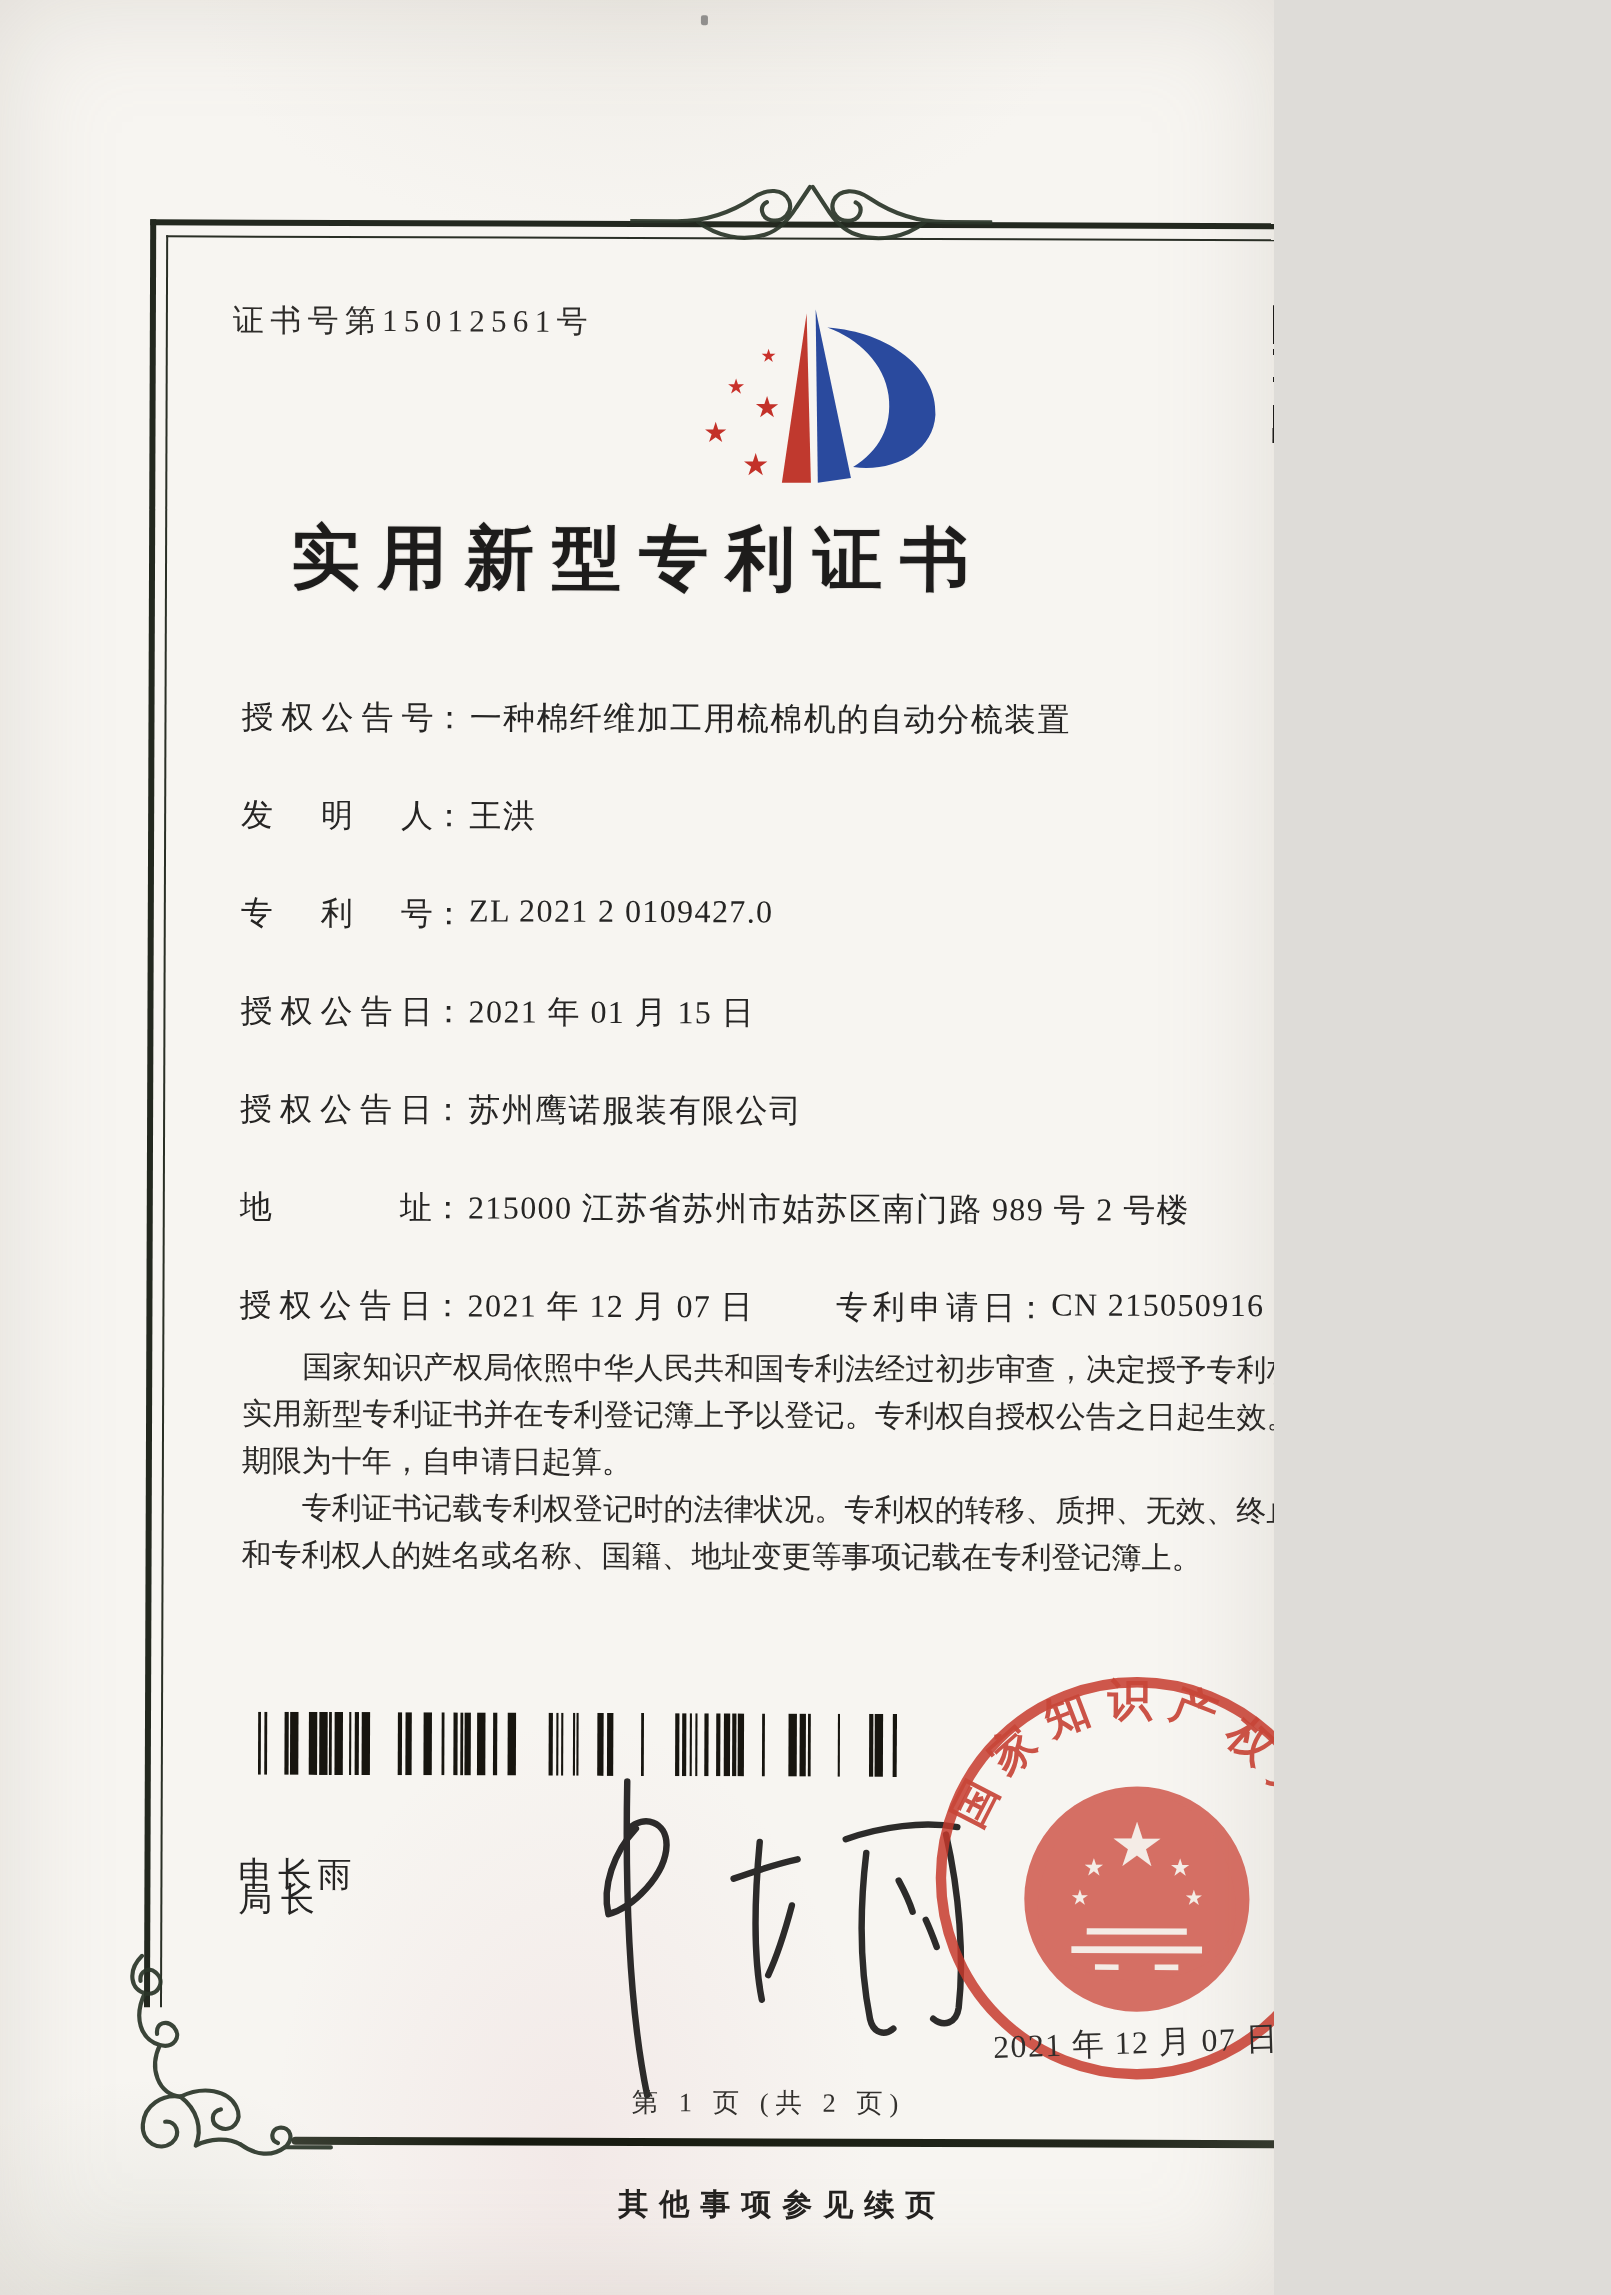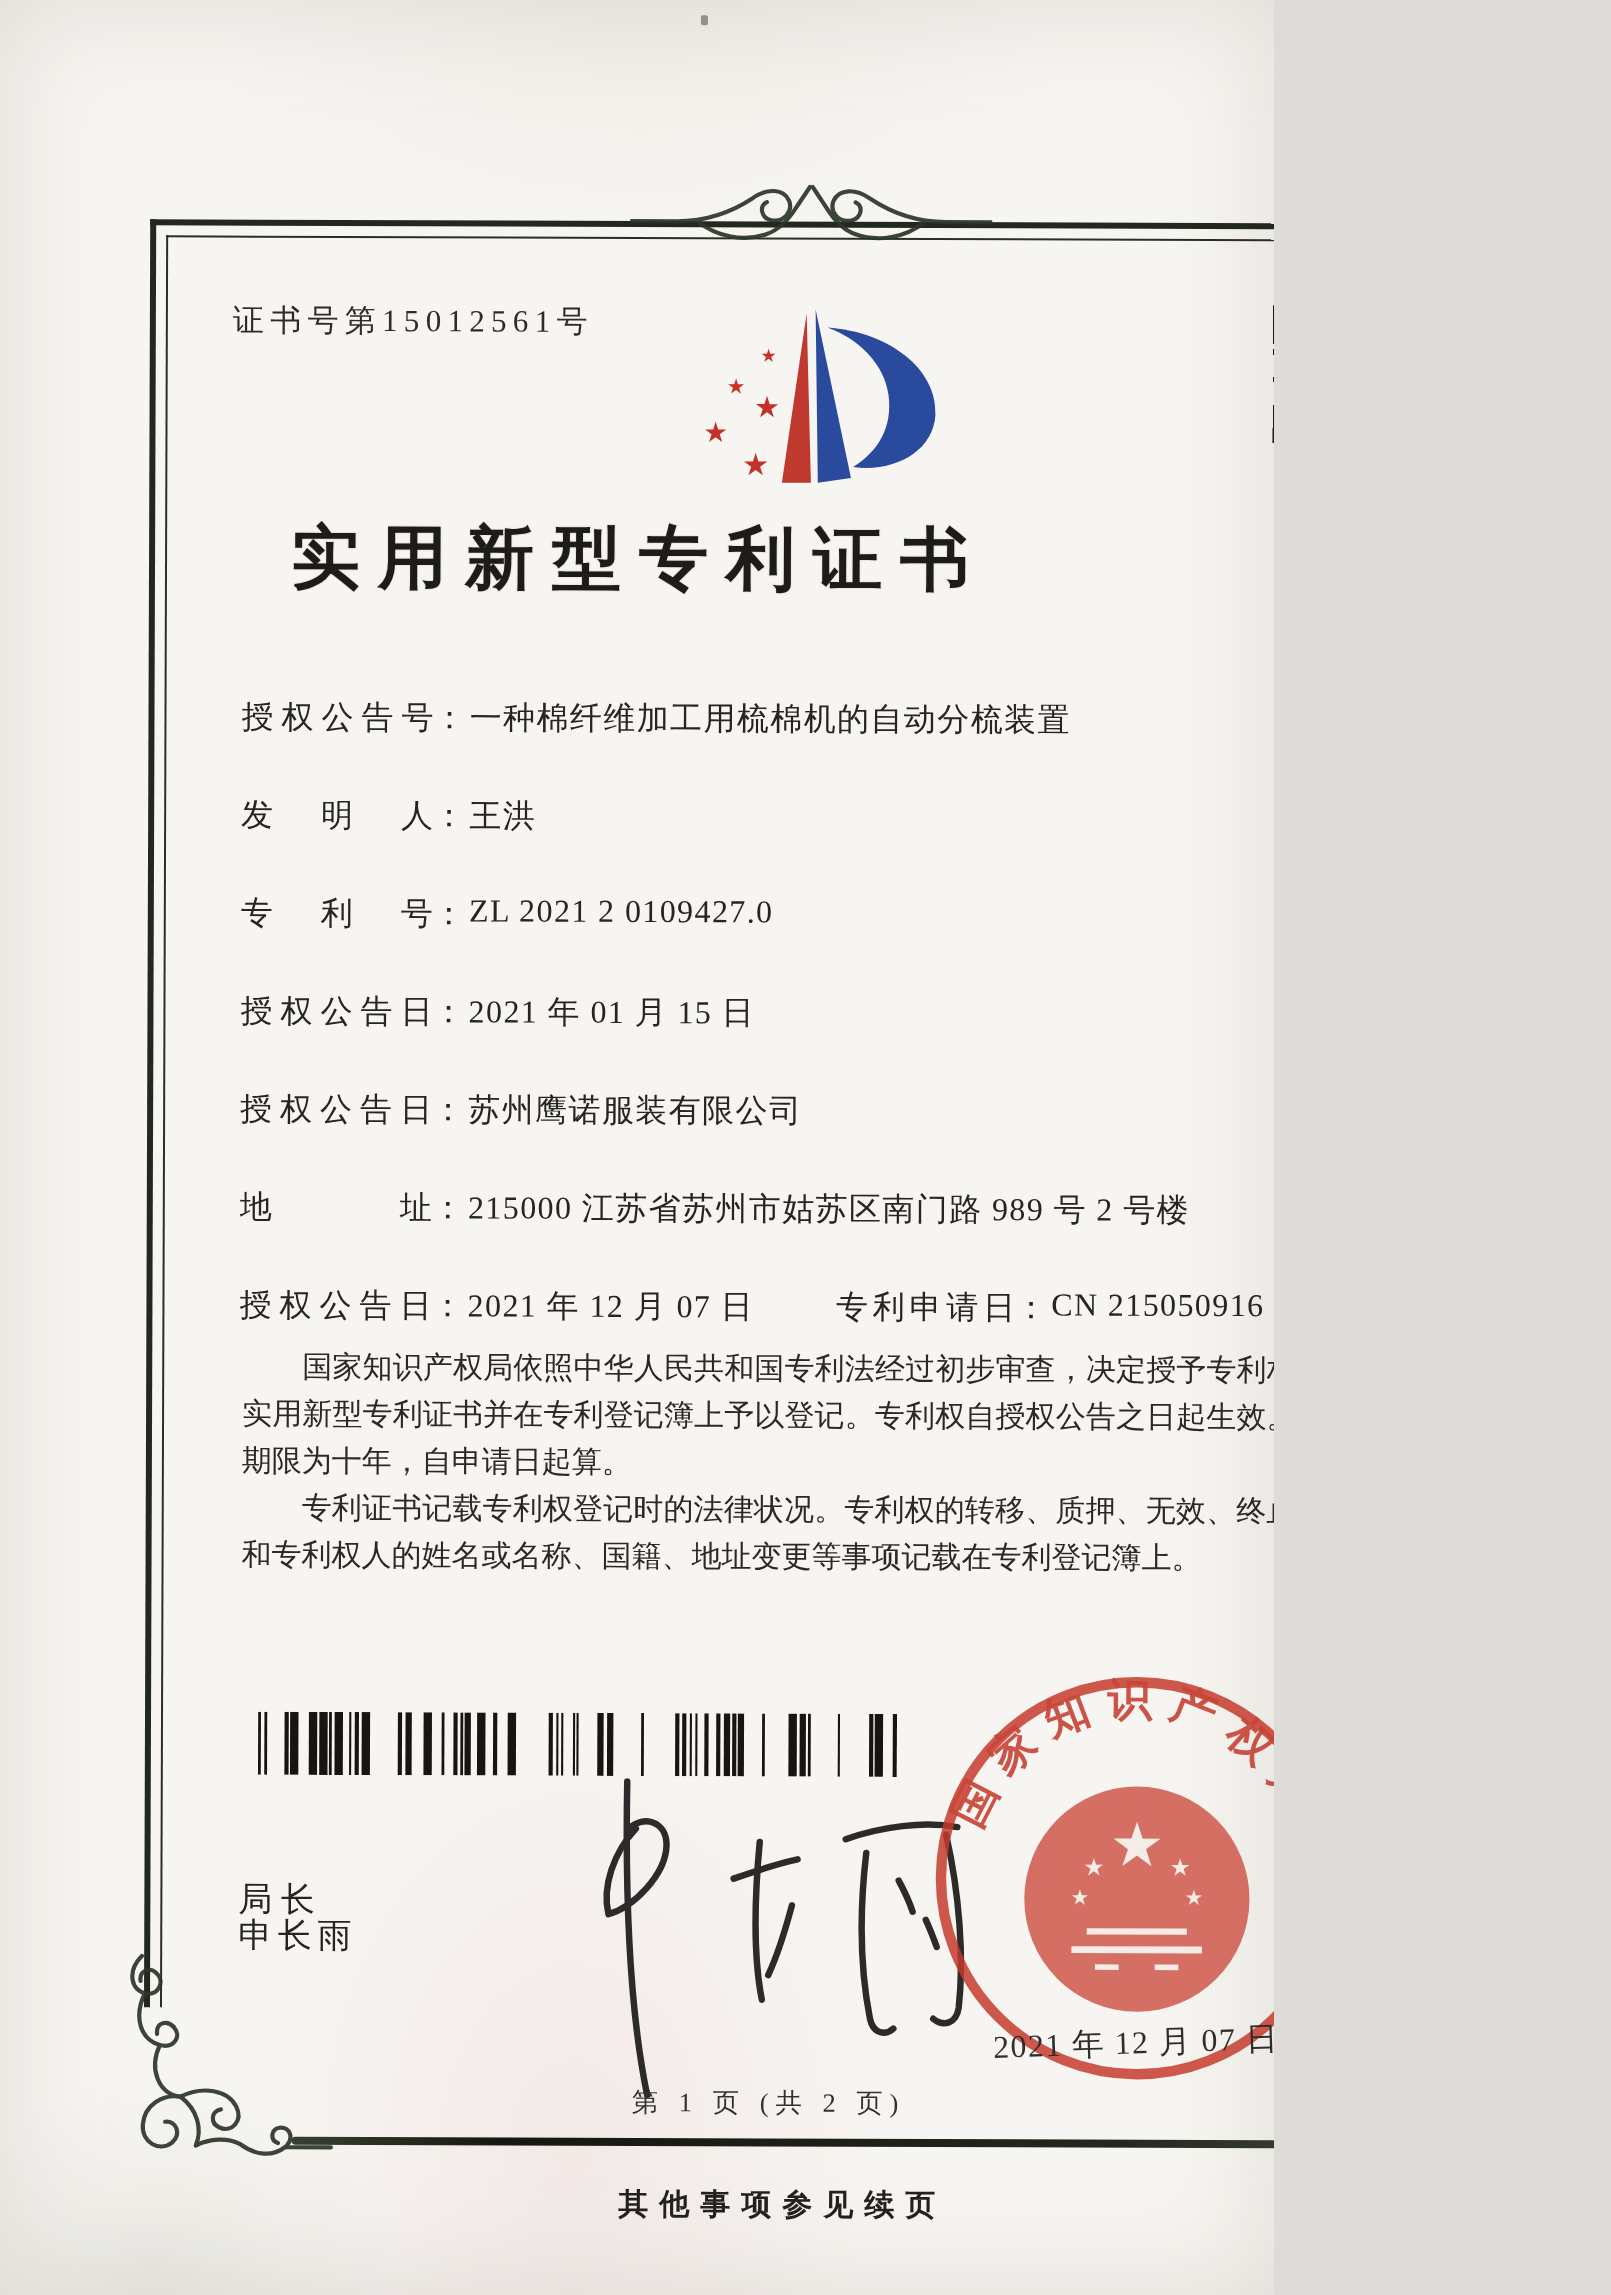--- a/index.html
+++ b/index.html
@@ -37,21 +37,21 @@
   .fvalue{letter-spacing:1.4px;}
   .fpair2{margin-left:82px;display:flex;}
   .fpair2 .flabel{width:179px;}
   
   .paras{position:absolute;left:243px;top:1344px;width:1145px;font-size:30px;line-height:47px;
     text-align:justify;color:#2b2927;}
   .paras p{margin:0;text-indent:2em;}
   
   .barcode{position:absolute;left:256px;top:1713px;width:643px;height:63px;}
   .sig-title{position:absolute;left:241px;top:1866px;font-size:34px;letter-spacing:8.3px;margin-top:12px;}
-  .sig-name{position:absolute;left:241px;top:1914px;font-size:34px;letter-spacing:5.6px;}
+  .sig-name{position:absolute;left:241px;top:1853px;font-size:34px;letter-spacing:5.6px;}
   .signature{position:absolute;left:550px;top:1753px;width:459px;height:348px;transform:rotate(-2deg);}
   .seal{position:absolute;left:931px;top:1668px;width:417px;height:424px;opacity:.93;}
   .page-foot{position:absolute;left:0;top:2085px;width:1544px;text-align:center;
     font-size:26.4px;letter-spacing:7px;color:#33312e;}
   .cont-note{position:absolute;left:0;top:2184px;width:1572px;text-align:center;
     font-size:30px;font-weight:700;letter-spacing:11px;color:#23211f;}
   .mark-top{position:absolute;left:697px;top:15.3px;width:7px;height:9.7px;background:#555;border-radius:2.1px;opacity:.6;}
 </style>
 </head>
 <body>

